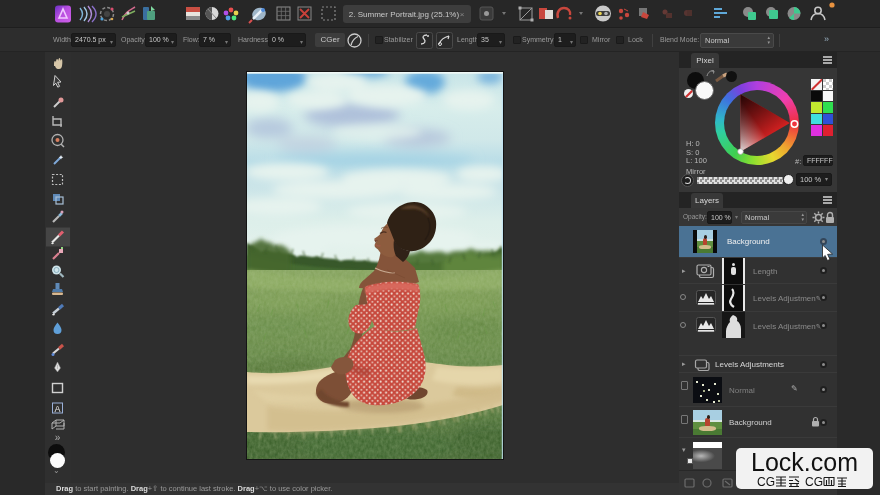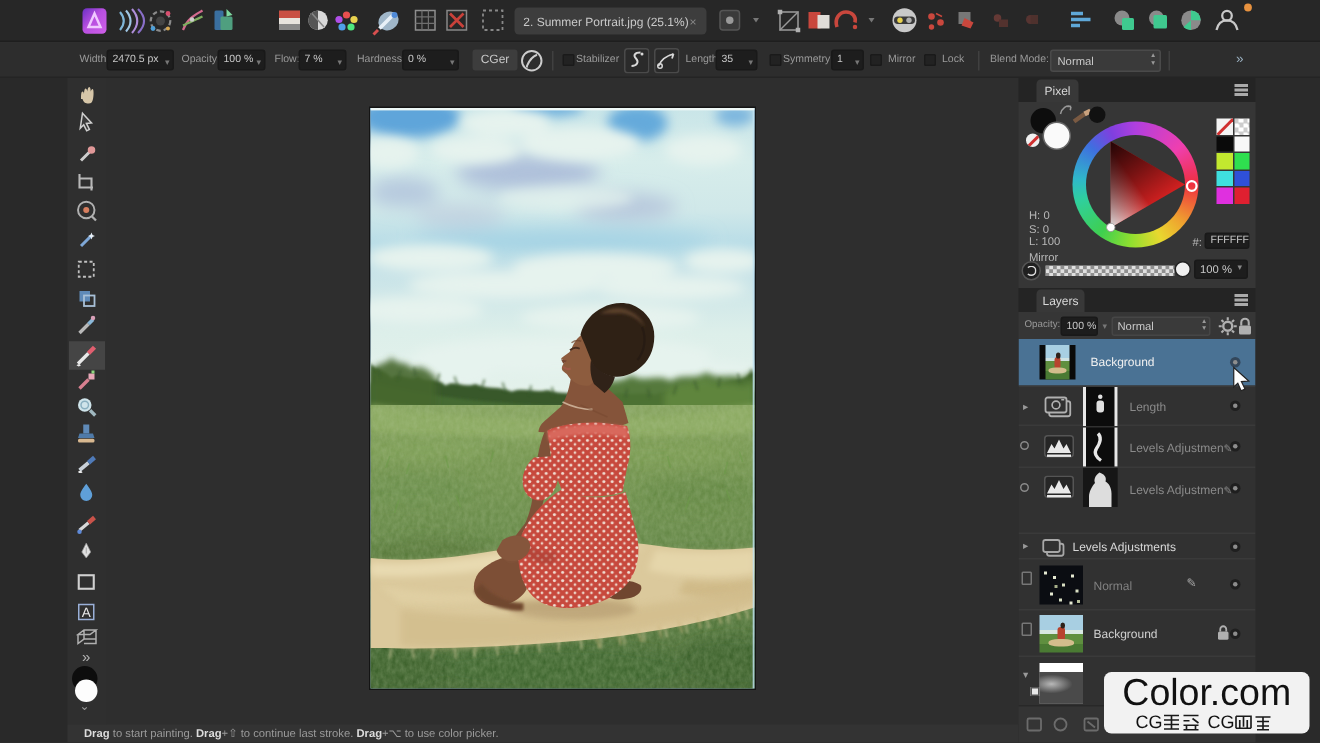--- a/index.html
+++ b/index.html
@@ -687,21 +687,21 @@
        <circle cx="28" cy="8" r="4"></circle>
        <rect x="44" y="4" width="9" height="8" rx="1"></rect>
           <path d="M46,6 l5,4"></path>
        <path d="M65,4 h8 M66,6 v7 h6 v-7"></path>
       </g>
     </svg>
   </div>
 </div>
 
 <div class="a" style="left:736px;top:448px;width:137px;height:41px;background:#f2f2f2;border-radius:5px;text-align:center;color:#111;z-index:99">
-  <div style="font-size:25px;line-height:26px;margin-top:1px;letter-spacing:0px">Color.com</div>
+  <div style="font-size:25px;line-height:26px;margin-top:1px;letter-spacing:0px">Lock.com</div>
   <div style="font-size:12px;line-height:13px;height:13px">
     <svg width="96" height="13" viewBox="0 0 96 13" style="vertical-align:top">
       <text x="0" y="10.5" font-size="12" font-family="Liberation Sans" fill="#111">CG</text>
       <g stroke="#1a1a1a" stroke-width="1.1" fill="none">
         <path d="M19,2 h10 M19,5 h10 M19,8 h10 M24,2 v9 M19,11 h10"></path>
         <path d="M32,2 h10 M32,5.5 l4,0 M38,4 l4,3 M32,8.5 h10 M34,8.5 v3 M40,8.5 v3 M32,11.5 h10"></path>
       </g>
       <text x="48" y="10.5" font-size="12" font-family="Liberation Sans" fill="#111">CG</text>
       <g stroke="#1a1a1a" stroke-width="1.1" fill="none">
         <path d="M67,2.5 h10 v8 M67,2.5 v8 M69.5,5 v5 M72,2.5 v7 M74.5,5 v5 M67,10.5 h10"></path>

